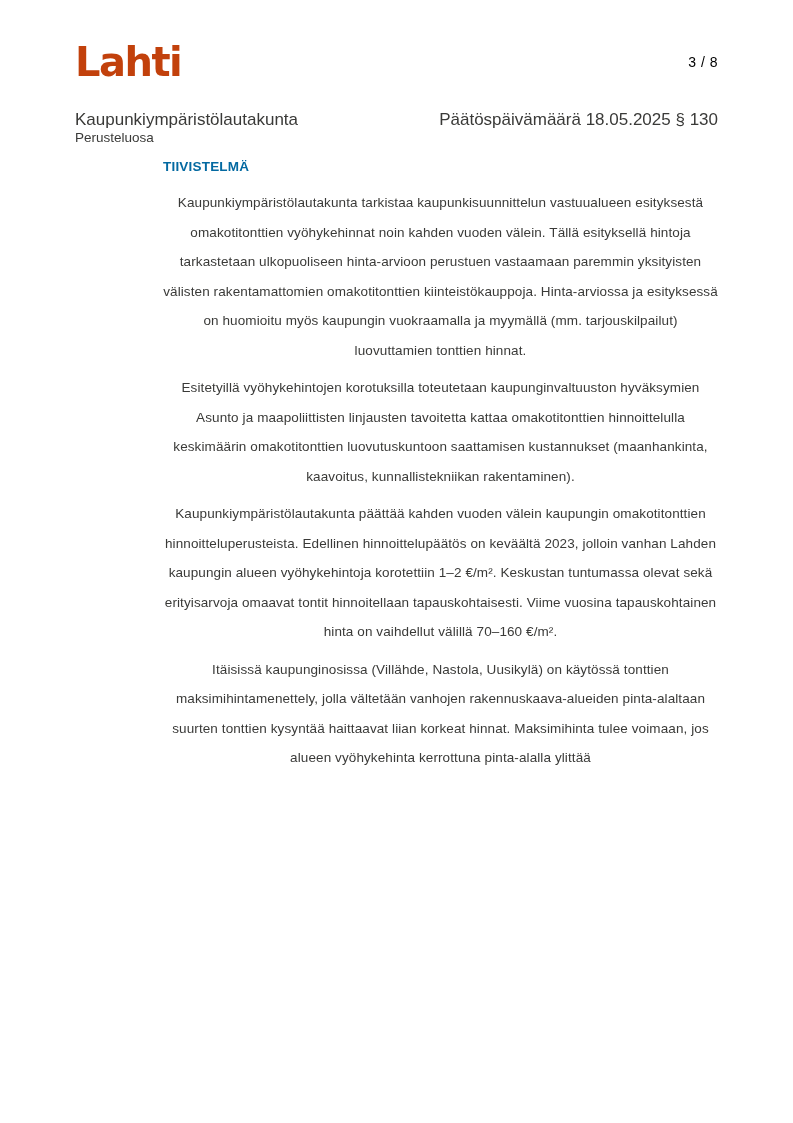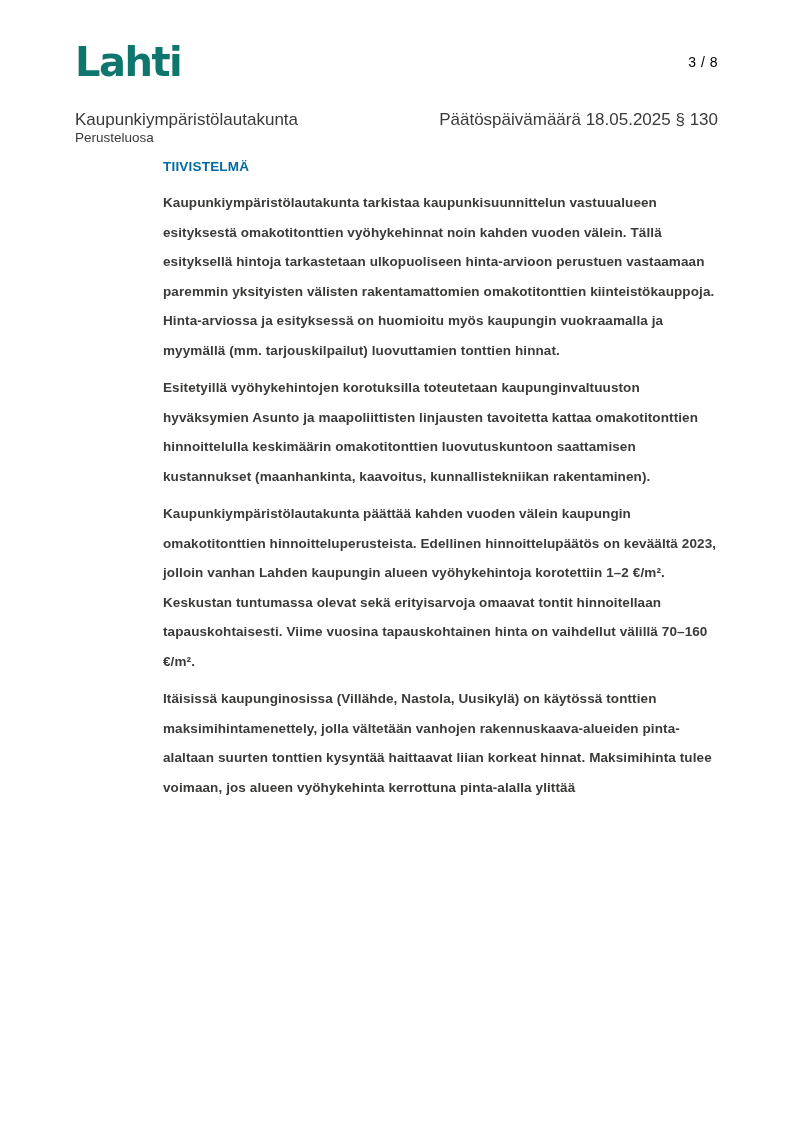--- a/index.html
+++ b/index.html
@@ -60,34 +60,33 @@
     font-size: 13.5px;
     font-weight: 700;
     color: #0369a1;
     margin: 0 0 14px 0;
     letter-spacing: 0.2px;
   }
   .content p {
     font-size: 13.5px;
     line-height: 29.5px;
     margin: 0 0 8px 0;
-    text-align: left;
+    text-align: center;
     letter-spacing: 0.1px;
-    font-weight: bold;
   }
   .content p.last-of-section { margin-bottom: 12px; }
   .content h3.section-2 { margin-top: 26px; }
 </style>
 </head>
 <body>
 
 <div class="page">
 
   <div class="top-row">
-    <div class="logo" style="color: #0f766e;">Lahti</div>
+    <div class="logo" style="color: #c2410c;">Lahti</div>
     <div class="page-num">3 / 8</div>
   </div>
 
   <div class="sub-row">
     <div>Kaupunkiympäristölautakunta</div>
     <div>Päätöspäivämäärä 18.05.2025 § 130</div>
   </div>
 
   <div class="section-label">Perusteluosa</div>
 

